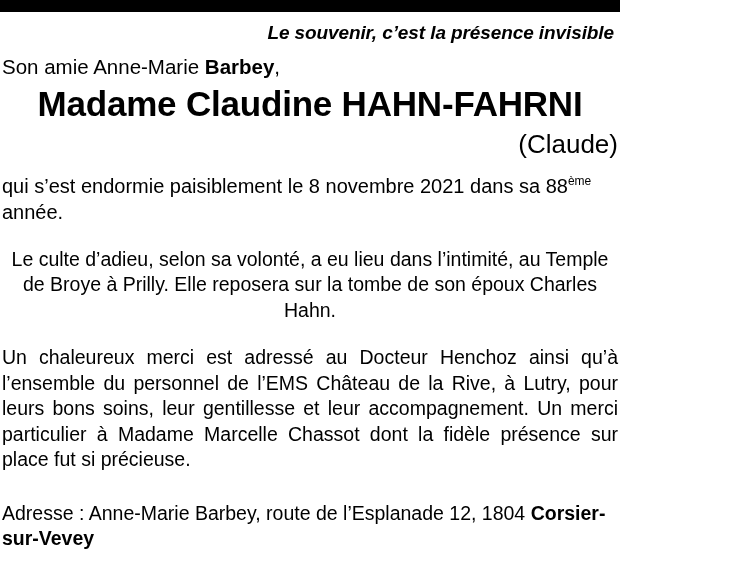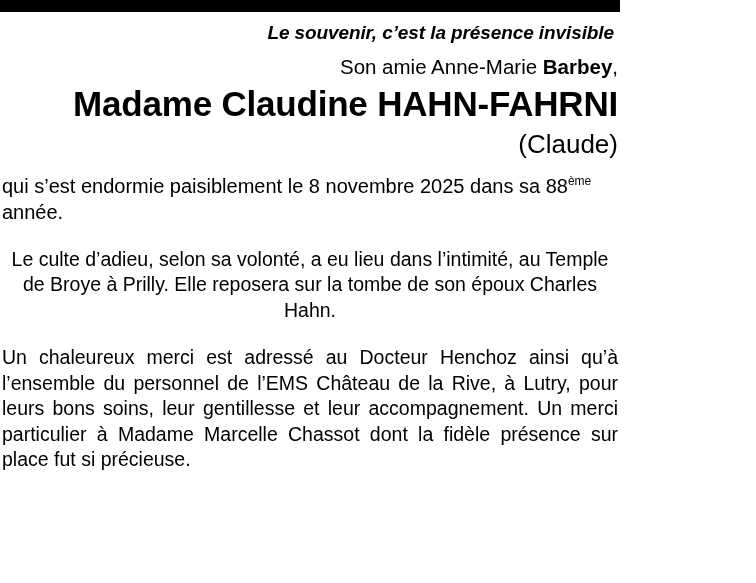--- a/index.html
+++ b/index.html
@@ -35,27 +35,26 @@
     font-size: 19px;
     margin-top: 10px;
     margin-bottom: 9px;
     padding-right: 4px;
     letter-spacing: -0.1px;
   }
   .intro {
     font-size: 20.5px;
     line-height: 27px;
     margin-bottom: 2px;
-    text-align: right;
   }
   .intro .bold {
     font-weight: bold;
   }
   .deceased-name {
-    text-align: right;
+    text-align: center;
     font-weight: bold;
     font-size: 35px;
     line-height: 44px;
     margin-top: 0;
     letter-spacing: -0.2px;
   }
   .nickname {
     text-align: right;
     font-size: 26px;
     line-height: 32px;
@@ -101,21 +100,22 @@
     <div class="epigraph">Le souvenir, c’est la présence invisible</div>
 
     <div class="intro">
       <div><span>Son amie Anne-Marie </span><span class="bold">Barbey</span><span>,</span></div>
     </div>
 
     <div class="deceased-name">Madame Claudine HAHN-FAHRNI</div>
 
     <div class="nickname">(Claude)</div>
 
-    <div class="death-line"><span>qui s’est endormie paisiblement le 8 novembre 2025 dans sa 88</span><sup>ème</sup><span> année.</span></div>
+    <div class="death-line"><span>qui s’est endormie paisiblement le 8 novembre 2021 dans sa 88</span><sup>ème</sup><span> année.</span></div>
 
     <div class="para no-justify">Le culte d’adieu, selon sa volonté, a eu lieu dans l’intimité, au Temple de Broye à Prilly. Elle reposera sur la tombe de son époux Charles Hahn.</div>
 
     <div class="para">Un chaleureux merci est adressé au Docteur Henchoz ainsi qu’à l’ensemble du personnel de l’EMS Château de la Rive, à Lutry, pour leurs bons soins, leur gentillesse et leur accompagnement. Un merci particulier à Madame Marcelle Chassot dont la fidèle présence sur place fut si précieuse.</div>
 
+    <div class="address"><span>Adresse : Anne-Marie Barbey, route de l’Esplanade 12, 1804 </span><span class="bold">Corsier-sur-Vevey</span></div>
 
   </div>
 </div>
 
 </body></html>

